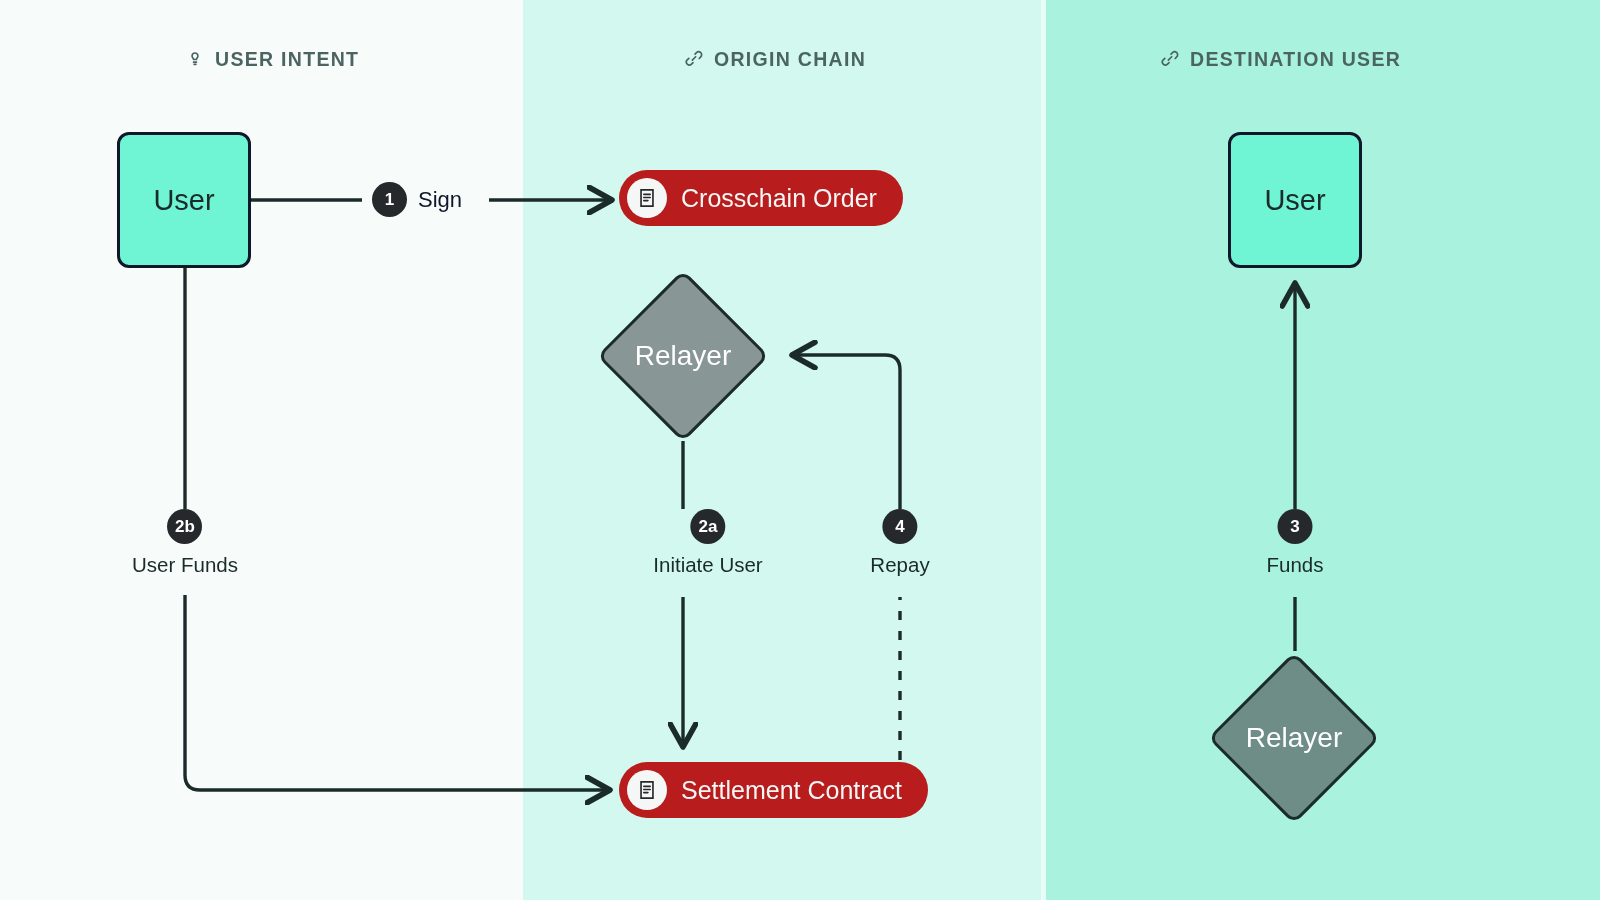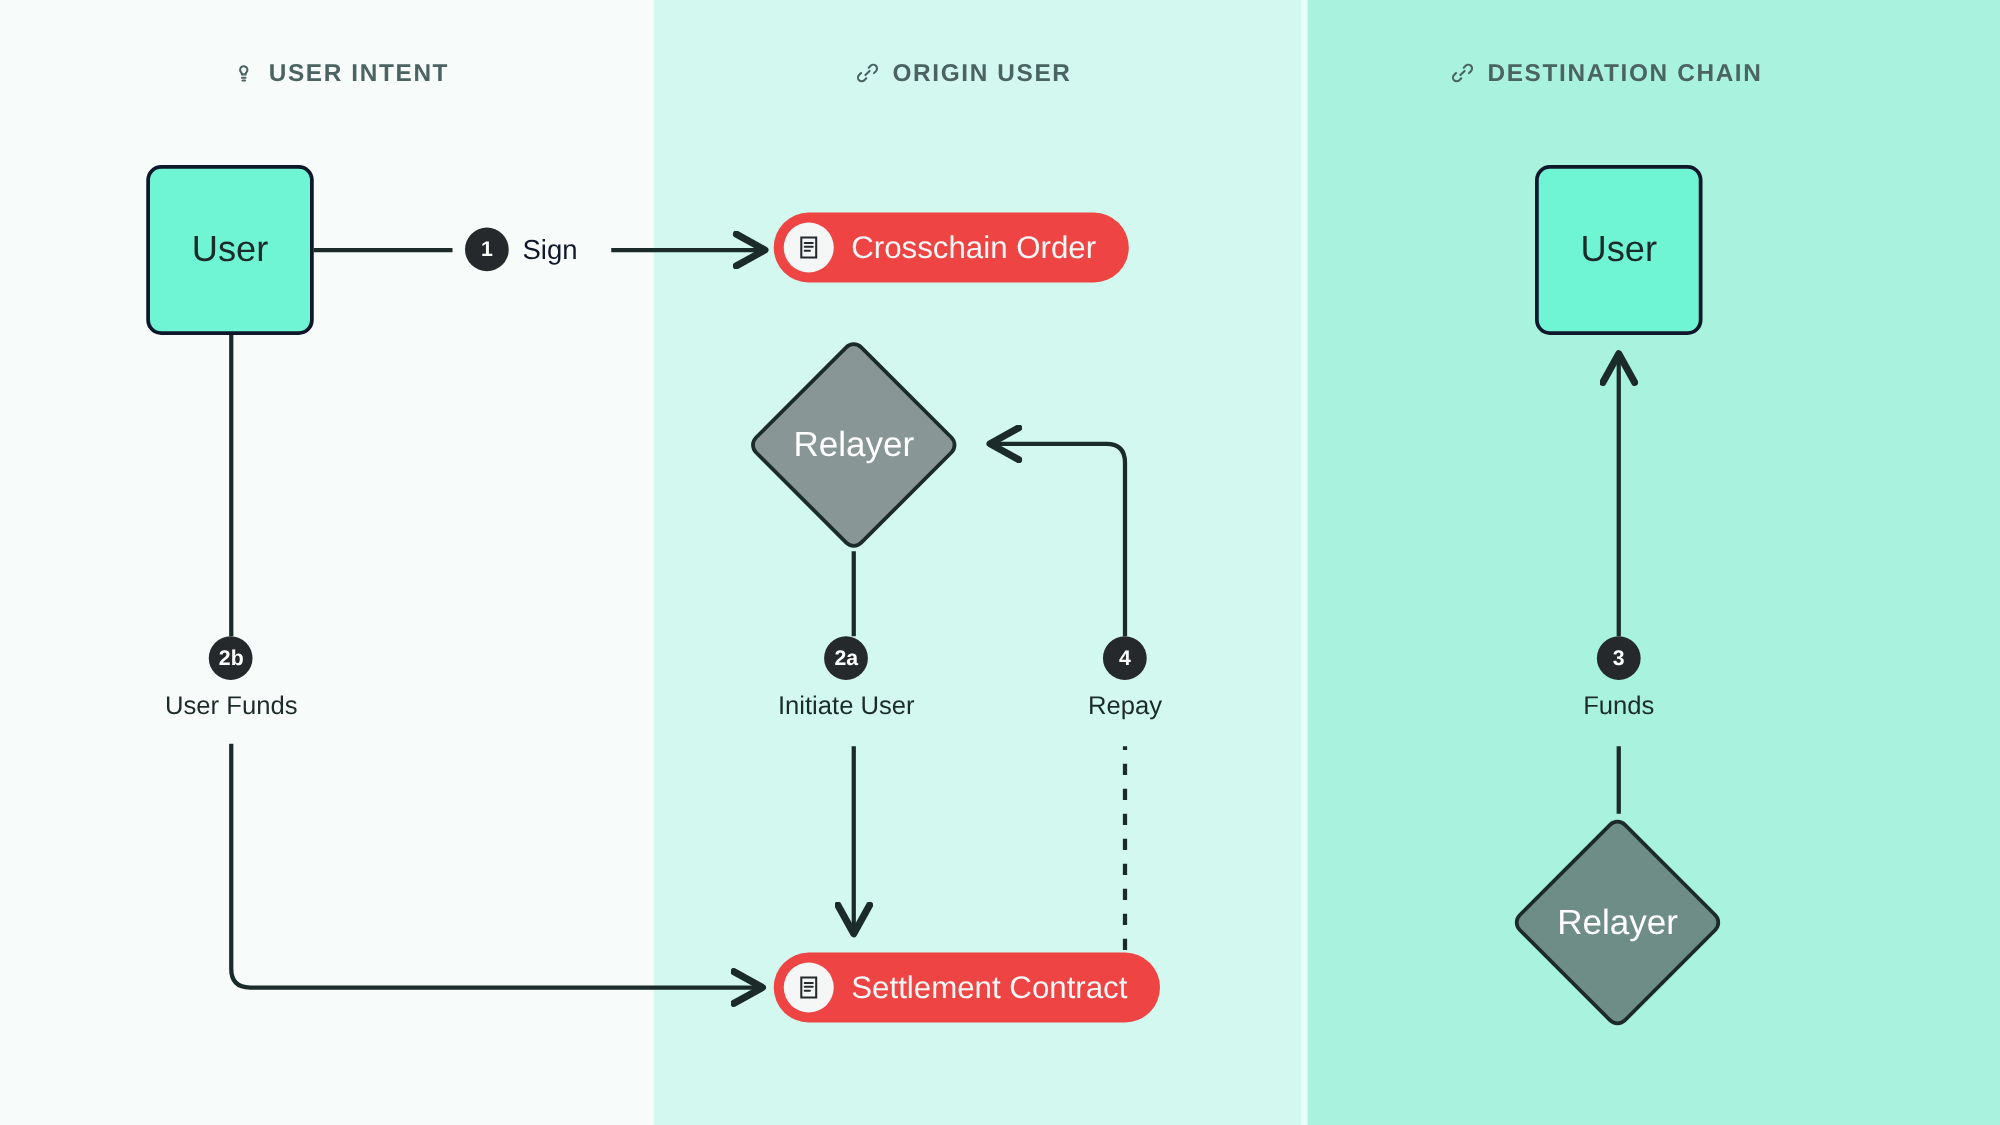--- a/index.html
+++ b/index.html
@@ -64,21 +64,21 @@
     display: flex; align-items: center; justify-content: center;
     color: #ffffff; font-size: 28px; white-space: nowrap;
   }
   #diamond-origin { left: 600px; top: 273px; }
   #diamond-dest { left: 1211px; top: 655px; }
   #diamond-dest .dshape { background: #6f8d87; }
 
   
   .pill {
     position: absolute; height: 56px;
-    background: #ef4444;
+    background: #b91c1c;
     border-radius: 28px;
     display: flex; align-items: center;
     padding: 0 26px 0 8px;
     gap: 14px;
   }
   .pill .pill-badge {
     width: 40px; height: 40px; border-radius: 50%;
     background: #f4f7f6;
     display: flex; align-items: center; justify-content: center;
     flex: 0 0 auto;
@@ -95,21 +95,21 @@
     gap: 9px;
   }
   .step .step-num {
     width: 35px; height: 35px; border-radius: 50%;
     background: #25292b; color: #ffffff;
     display: flex; align-items: center; justify-content: center;
     font-size: 17px; font-weight: bold;
   }
   .step .step-label { color: #1b2b2a; font-size: 20.5px; white-space: nowrap; }
   #step-2b { left: 185px; top: 509px; transform: translateX(-50%); }
-  #step-2a { left: 677px; top: 509px; transform: translateX(-50%); }
+  #step-2a { left: 708px; top: 509px; transform: translateX(-50%); }
   #step-4  { left: 900px; top: 509px; transform: translateX(-50%); }
   #step-3  { left: 1295px; top: 509px; transform: translateX(-50%); }
 
   
   #step-1 {
     position: absolute; left: 372px; top: 182px;
     display: flex; align-items: center; gap: 11px;
   }
   #step-1 .step-num {
     width: 35px; height: 35px; border-radius: 50%;
@@ -166,30 +166,30 @@
     </svg>
     <span>USER INTENT</span>
   </div>
 
   <div class="col-header" id="hdr-origin">
     <svg class="hdr-icon" viewBox="0 0 24 24" fill="none" stroke="#4b6462" stroke-width="2" stroke-linecap="round">
       <path d="M10 14.5 14 10.5"></path>
       <path d="M13.2 7.4 15 5.6a3.6 3.6 0 0 1 5.1 5.1l-1.9 1.9"></path>
       <path d="M10.8 17.6 9 19.4a3.6 3.6 0 0 1-5.1-5.1l1.9-1.9"></path>
     </svg>
-    <span>ORIGIN USER</span>
+    <span>ORIGIN CHAIN</span>
   </div>
 
   <div class="col-header" id="hdr-dest">
     <svg class="hdr-icon" viewBox="0 0 24 24" fill="none" stroke="#4b6462" stroke-width="2" stroke-linecap="round">
       <path d="M10 14.5 14 10.5"></path>
       <path d="M13.2 7.4 15 5.6a3.6 3.6 0 0 1 5.1 5.1l-1.9 1.9"></path>
       <path d="M10.8 17.6 9 19.4a3.6 3.6 0 0 1-5.1-5.1l1.9-1.9"></path>
     </svg>
-    <span>DESTINATION CHAIN</span>
+    <span>DESTINATION USER</span>
   </div>
 
   <div class="actor-box" id="box-user-left">
     <span>User</span>
   </div>
   <div class="actor-box" id="box-user-right">
     <span>User</span>
   </div>
 
   <div class="diamond-wrap" id="diamond-origin">

